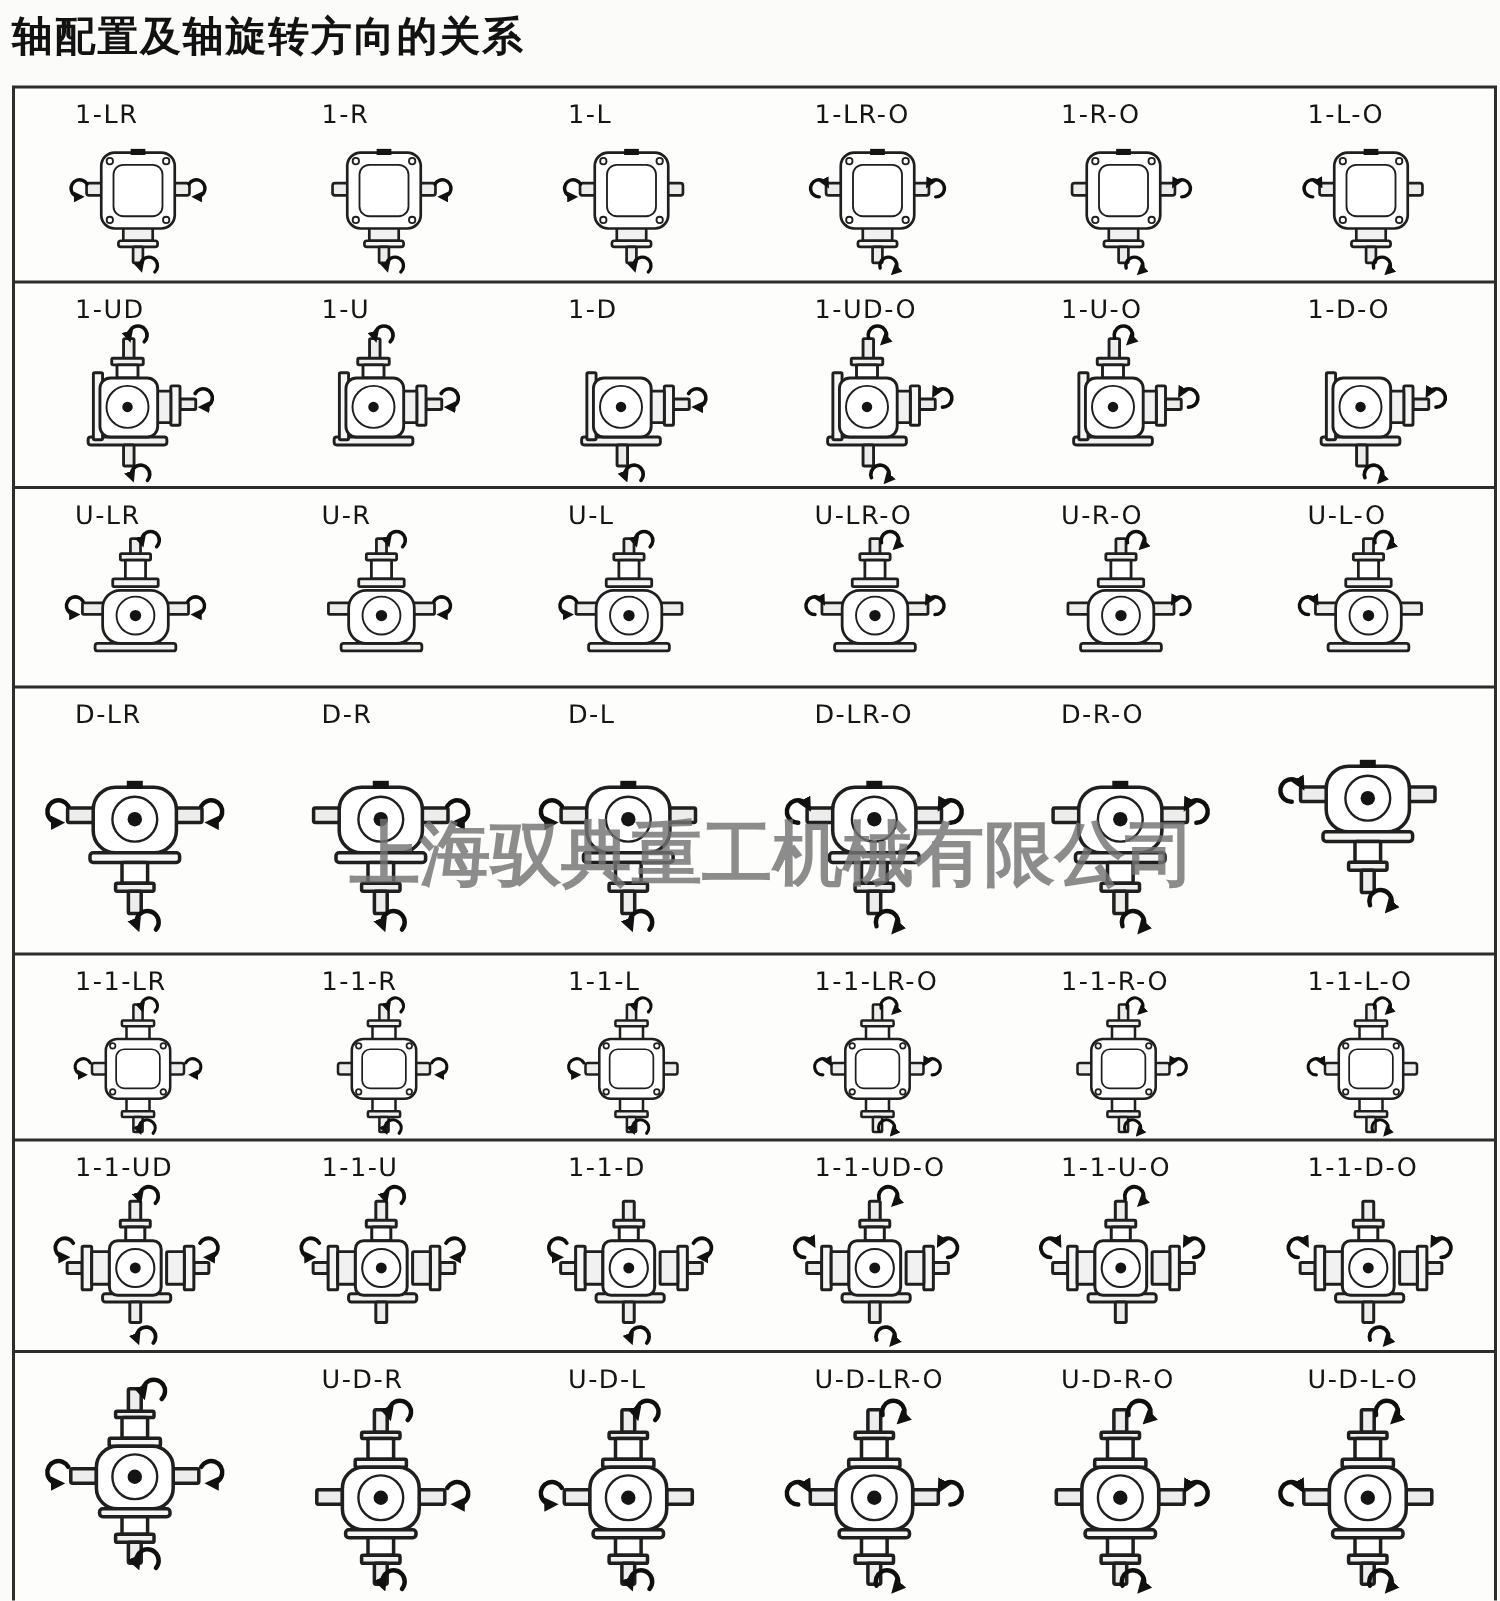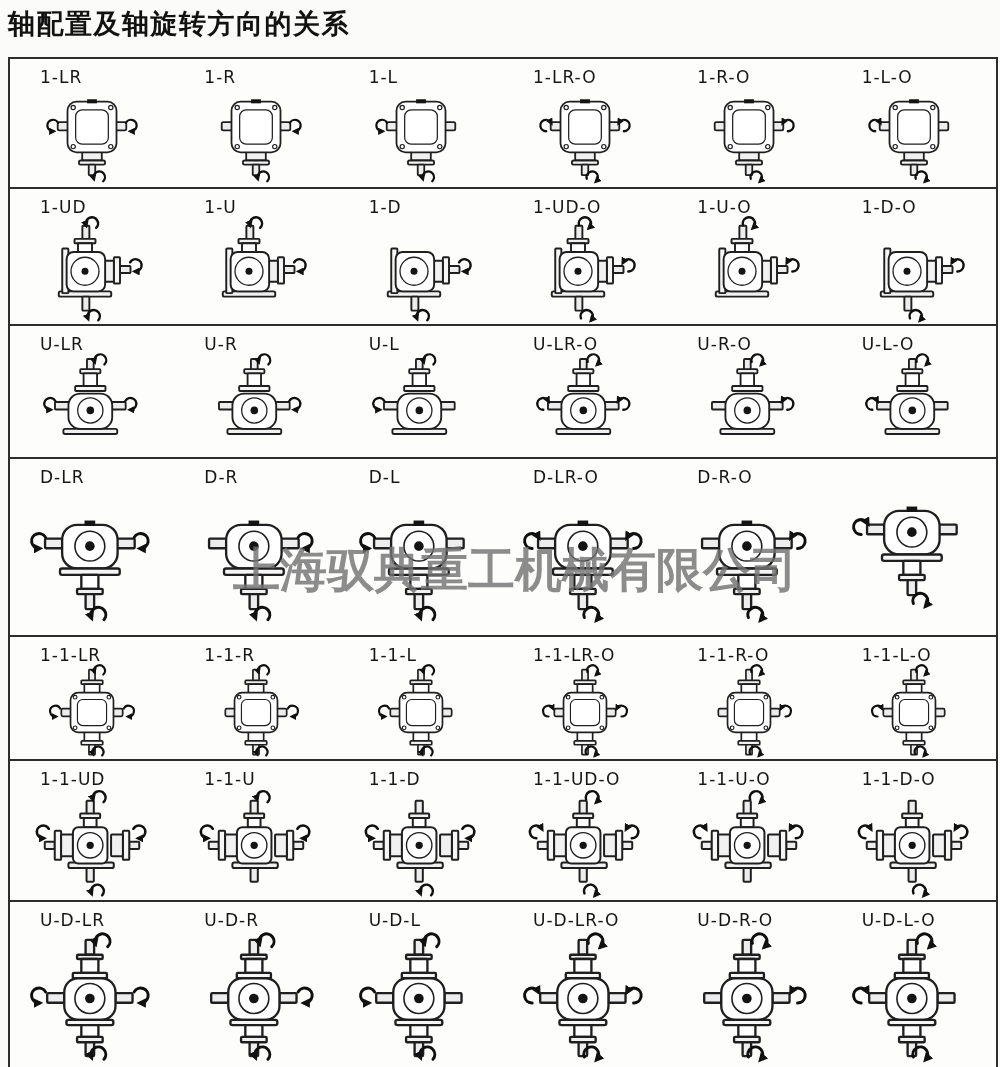--- a/index.html
+++ b/index.html
@@ -16,21 +16,21 @@
     position:absolute;left:8px;top:57px;width:986px;
     border:2px solid #2d2d2d;background:#fdfdfc;
   }
   .row{display:flex;box-sizing:border-box}
   .row + .row{border-top:2px solid #2d2d2d}
   .row0{height:128px}.row1{height:137px}.row2{height:133px}.row3{height:178px}
   .row4{height:124px}.row5{height:141px}.row6{height:169px}
   .cell{flex:1 1 0;min-width:0;display:flex;flex-direction:column;position:relative}
   .lbl{
     font-size:17px;color:#161616;letter-spacing:1px;white-space:nowrap;
-    padding:8px 0 0 30px;
+    padding:8px 0 0 40px;
   }
   .cell svg{flex:1 1 auto;min-height:0;width:128px;margin:0 auto 2px;overflow:visible}
   .watermark{
     position:absolute;left:515px;top:543px;transform:translateX(-50%);
     font-size:47px;font-weight:bold;line-height:1.15;white-space:nowrap;
     color:rgba(115,115,115,0.82);letter-spacing:0;z-index:5;pointer-events:none;
   }
 </style>
 </head>
 <body>
@@ -944,21 +944,20 @@
             <path d="M-6,4 A7,7 0 1 1 6,4" fill="none" stroke="#0f0f0f" stroke-width="2.8" stroke-linecap="round" marker-end="url(#ah)"></path>
           </g>
           <g transform="translate(112 47) rotate(60)">
             <path d="M6,4 A7,7 0 1 0 -6,4" fill="none" stroke="#0f0f0f" stroke-width="2.8" stroke-linecap="round" marker-end="url(#ah)"></path>
           </g>
         </svg>
       </div>
     </div>
     <div class="row row6">
       <div class="cell">
-        <div class="lbl">U-D-LR</div>
         <svg viewBox="0 0 120 120" preserveAspectRatio="xMidYMid meet">
           <rect x="54" y="5" width="8" height="14" rx="1" fill="#ededed" stroke="#1f1f1f" stroke-width="2.2"></rect>
           <rect x="46" y="19" width="24" height="4" rx="1" fill="#f1f1f1" stroke="#1f1f1f" stroke-width="2.2"></rect>
           <rect x="50" y="23" width="16" height="13" rx="1" fill="#fff" stroke="#1f1f1f" stroke-width="2.2"></rect>
           <rect x="42" y="36" width="32" height="5" rx="1" fill="#f6f6f6" stroke="#1f1f1f" stroke-width="2.2"></rect>
           <rect x="18" y="55" width="16" height="9" rx="1" fill="#ededed" stroke="#1f1f1f" stroke-width="2.2"></rect>
           <rect x="82" y="55" width="16" height="9" rx="1" fill="#ededed" stroke="#1f1f1f" stroke-width="2.2"></rect>
           <rect x="34" y="41" width="48" height="39" rx="13" fill="#fff" stroke="#1f1f1f" stroke-width="2.2"></rect>
           <circle cx="58" cy="60" r="14" fill="none" stroke="#1f1f1f" stroke-width="1.5"></circle>
           <circle cx="58" cy="60" r="4.5" fill="#141414"></circle>

